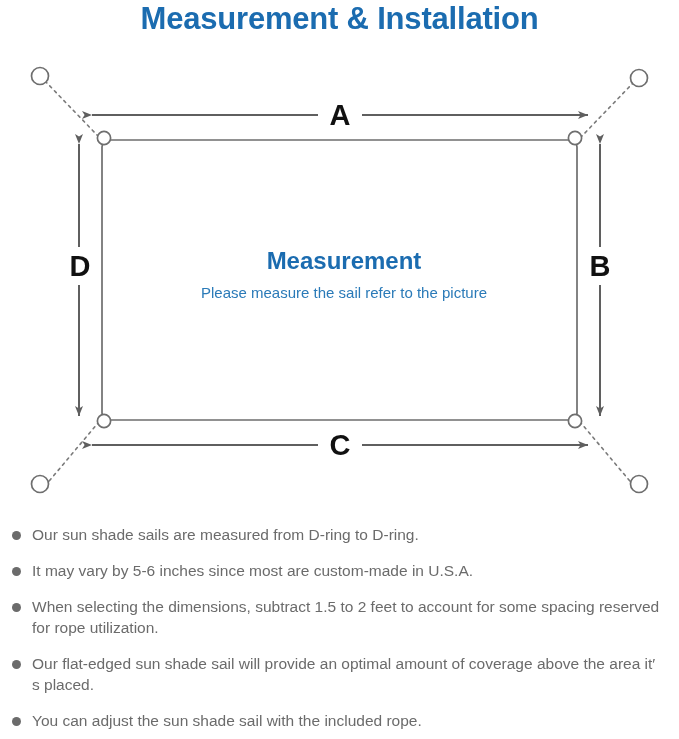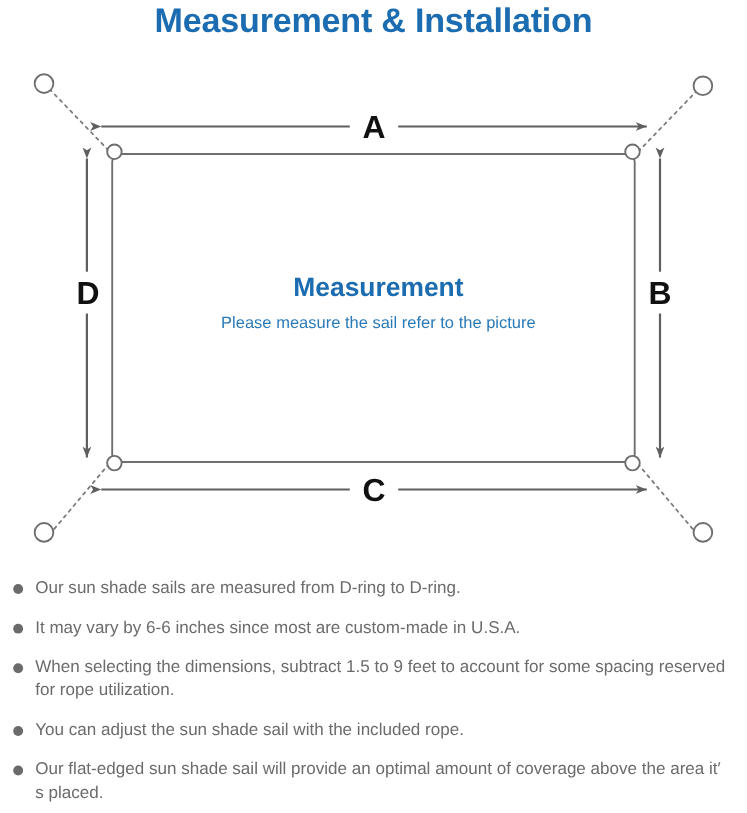--- a/index.html
+++ b/index.html
@@ -147,29 +147,29 @@
     <text class="center-sub" x="344" y="254" text-anchor="middle">Please measure the sail refer to the picture</text>
   </svg>
 
   <div class="notes">
     <div class="note-row">
       <span class="note-bullet"></span>
       <span class="note-text">Our sun shade sails are measured from D-ring to D-ring.</span>
     </div>
     <div class="note-row">
       <span class="note-bullet"></span>
-      <span class="note-text">It may vary by 6-6 inches since most are custom-made in U.S.A.</span>
+      <span class="note-text">It may vary by 5-6 inches since most are custom-made in U.S.A.</span>
     </div>
     <div class="note-row">
       <span class="note-bullet"></span>
-      <span class="note-text">When selecting the dimensions, subtract 1.5 to 9 feet to account for some spacing reserved for rope utilization.</span>
+      <span class="note-text">When selecting the dimensions, subtract 1.5 to 2 feet to account for some spacing reserved for rope utilization.</span>
+    </div>
+    <div class="note-row">
+      <span class="note-bullet"></span>
+      <span class="note-text">Our flat-edged sun shade sail will provide an optimal amount of coverage above the area it′ s placed.</span>
     </div>
     <div class="note-row">
       <span class="note-bullet"></span>
       <span class="note-text">You can adjust the sun shade sail with the included rope.</span>
-    </div>
-    <div class="note-row">
-      <span class="note-bullet"></span>
-      <span class="note-text">Our flat-edged sun shade sail will provide an optimal amount of coverage above the area it′ s placed.</span>
     </div>
   </div>
 
 </div>
 
 </body></html>

